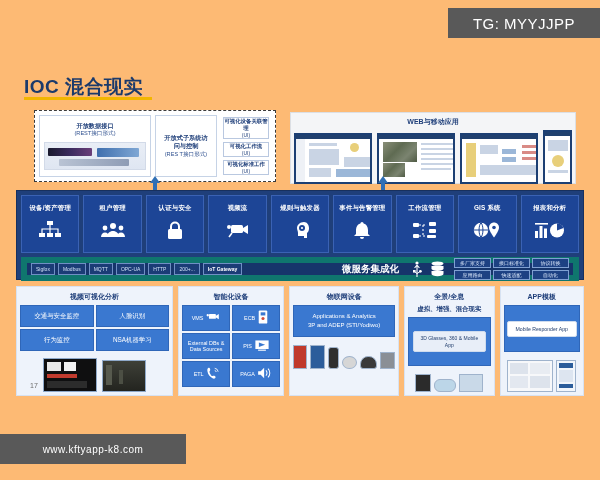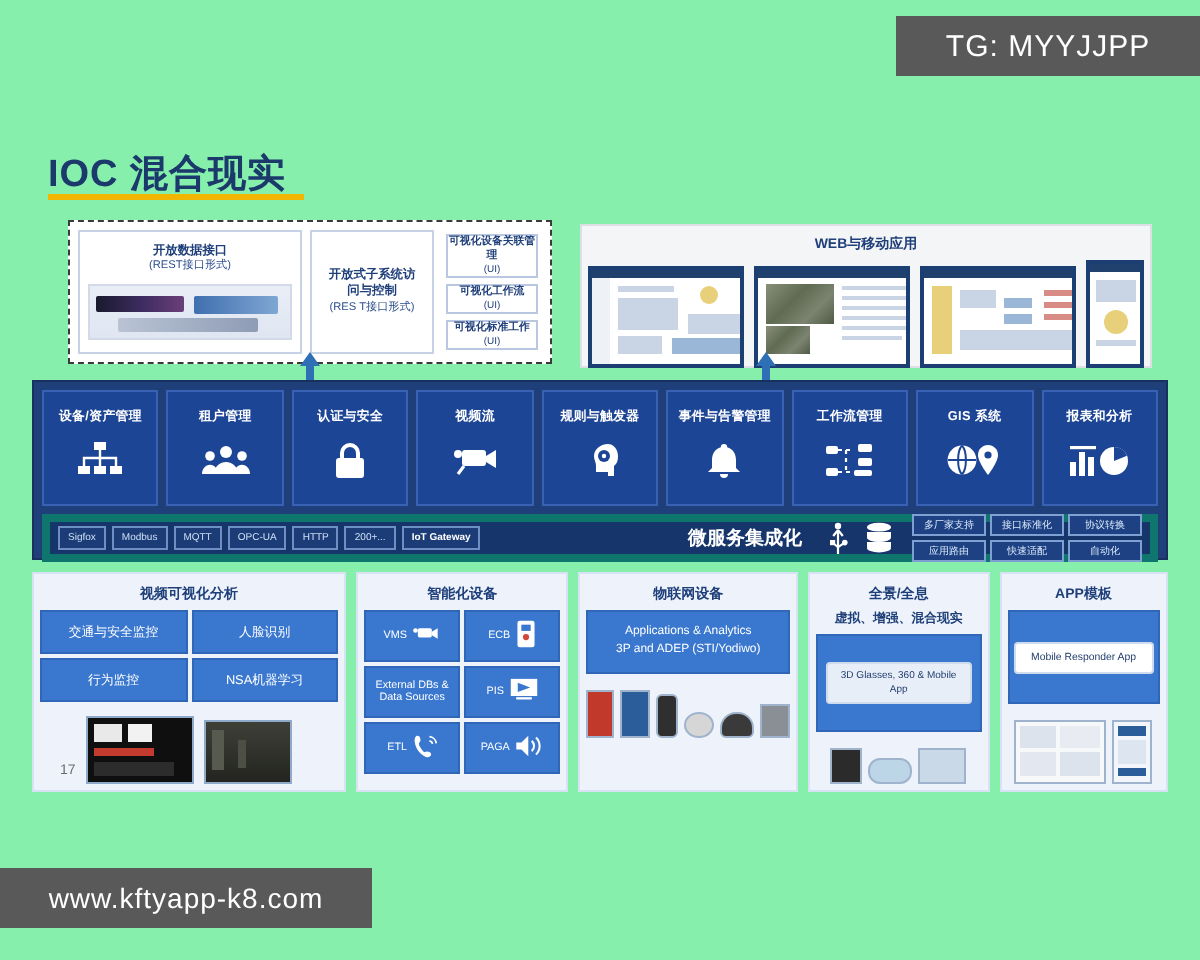--- a/index.html
+++ b/index.html
@@ -1,23 +1,23 @@
 <!DOCTYPE html>
 <html><head>
 <meta charset="utf-8">
 <style>
   html,body{margin:0;padding:0;background:#ffffff;}
   body{width:600px;height:480px;overflow:hidden;font-family:"Liberation Sans","DejaVu Sans",sans-serif;}
-  .stage{position:relative;width:600px;height:480px;background:#86efac;}
+  .stage{position:relative;width:600px;height:480px;background:#fdba74;}
 
   
   .wm{position:absolute;background:#595959;color:#fff;display:flex;align-items:center;
       justify-content:center;letter-spacing:.5px;}
   .wm-tg{right:0;top:8px;width:152px;height:30px;font-size:15px;}
-  .wm-url{left:0;bottom:16px;width:186px;height:30px;font-size:14px;}
+  .wm-url{left:0;bottom:16px;width:186px;height:30px;font-size:10px;}
 
   
   .title{position:absolute;left:24px;top:74px;font-size:19px;font-weight:bold;color:#1b3a6b;
          letter-spacing:.5px;}
   .title-underline{position:absolute;left:24px;top:97px;width:128px;height:3px;background:#f2b600;}
 
   
   .dashgroup{position:absolute;left:34px;top:110px;width:242px;height:72px;
              border:1.4px dashed #3a3a3a;background:#ffffff;box-sizing:border-box;
              display:flex;padding:4px;gap:4px;}
@@ -60,21 +60,21 @@
   .band{position:absolute;left:16px;top:190px;width:568px;height:90px;background:#1f3f7a;
         border:1px solid #17305e;box-sizing:border-box;padding:4px;}
   .cards{display:flex;gap:4px;height:58px;}
   .card{flex:1;background:#1d4596;border:1px solid #3a62b4;box-sizing:border-box;
         display:flex;flex-direction:column;align-items:center;justify-content:flex-start;
         padding-top:8px;color:#fff;}
   .card-label{font-size:6.4px;font-weight:bold;letter-spacing:.2px;text-align:center;}
   .card-icon{margin-top:6px;height:22px;display:flex;align-items:center;justify-content:center;}
   .card-icon svg{display:block;}
 
-  .bottombar{margin-top:4px;height:24px;background:#16356b;border:4px solid #0f766e;
+  .bottombar{margin-top:4px;height:24px;background:#16356b;border:6px solid #0f766e;
              box-sizing:border-box;display:flex;align-items:center;padding:0 4px;gap:4px;}
   .chips{display:flex;gap:3px;align-items:center;}
   .chip{border:1px solid #6f8fc4;color:#cfe0f5;font-size:5px;padding:2px 4px;
         background:#1b3c76;white-space:nowrap;}
   .chip.strong{color:#ffffff;font-weight:bold;}
   .ms-title{color:#fff;font-weight:bold;font-size:9.5px;margin-left:auto;margin-right:6px;
             white-space:nowrap;}
   .ico-usb,.ico-db{display:flex;align-items:center;justify-content:center;width:16px;}
   .rightchips{display:grid;grid-template-columns:repeat(3,1fr);gap:2px;margin-left:5px;}
   .rchip{border:1px solid #7fa0d2;color:#dce9fb;font-size:5px;text-align:center;

